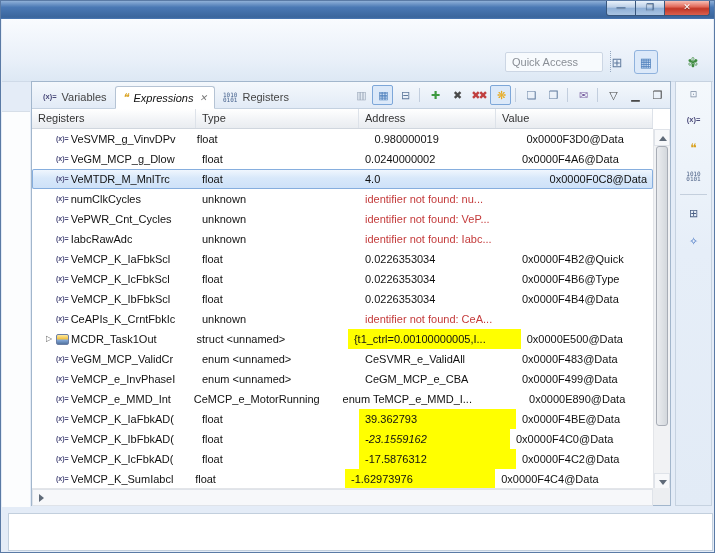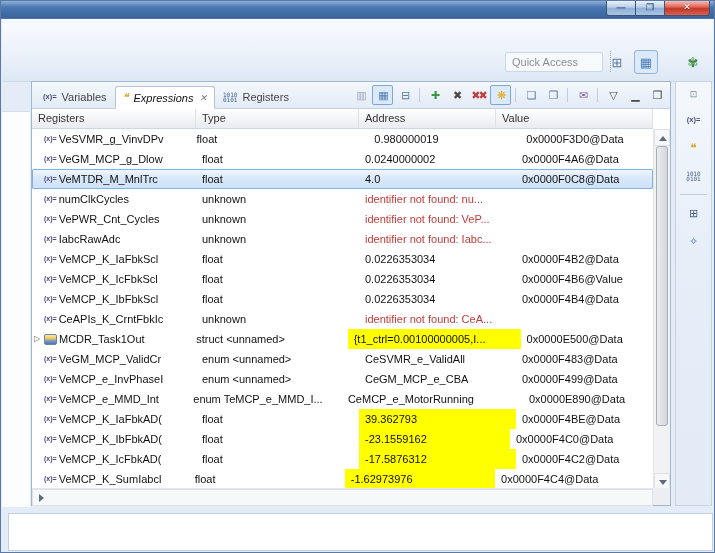--- a/index.html
+++ b/index.html
@@ -58,21 +58,21 @@
   
   .grid-header{position:absolute;top:27px;left:0;width:621px;height:20px;box-sizing:border-box;display:flex;
     background:linear-gradient(180deg,#ffffff 0%,#f1f3f6 60%,#e9ecf0 100%);
     border-bottom:1px solid #d0d6de;font-size:11px;color:#333;}
   .hcell{box-sizing:border-box;padding:3px 0 0 6px;border-right:1px solid #dde2e9;white-space:nowrap;overflow:hidden;}
   .grid-body{position:absolute;top:47px;left:0;width:621px;height:360px;overflow:hidden;font-size:11px;color:#111;}
   .row{height:20px;display:flex;align-items:center;box-sizing:border-box;}
   .row.sel{background:linear-gradient(180deg,#f3f8fe 0%,#d8e8fa 45%,#cde1f8 100%);
     box-shadow:inset 0 0 0 1px #86aede;border-radius:2px;}
   .cell{box-sizing:border-box;height:20px;line-height:20px;padding:0 6px;white-space:nowrap;overflow:hidden;}
-  .cell.expr{padding-left:0;display:flex;align-items:center;gap:2px;}
+  .cell.expr{padding-left:12px;display:flex;align-items:center;gap:2px;}
   .expander{width:10px;flex:none;font-size:8px;color:#666;text-align:center;}
   .icon-var{flex:none;font-size:7px;font-weight:bold;color:#4a4a7a;}
   .icon-struct{flex:none;width:13px;height:11px;border-radius:2px;border:1px solid #6c7fa5;box-sizing:border-box;
     background:linear-gradient(180deg,#fce9a0 0%,#f3c54a 40%,#7fa3d4 60%,#53749f 100%);}
   .elabel{overflow:hidden;}
   .cell.val.error{color:#c43b3b;}
   .cell.val.hl{background:#ffff00;}
 
   
   .vscroll{position:absolute;top:47px;right:0;width:17px;height:361px;background:#f1f2f4;box-sizing:border-box;border-left:1px solid #e3e5e9;}
@@ -201,21 +201,21 @@
           <div class="cell" style="width: 137px;">0x0000F4A6@Data</div>
         </div>
         <div class="row sel">
           <div class="cell expr" style="width: 164px;">
             <span class="expander"></span>
             <span class="icon-var">(x)=</span>
             <span class="elabel">VeMTDR_M_MnlTrc</span>
           </div>
           <div class="cell" style="width: 163px;">float</div>
           <div class="cell val" style="width: 157px;">4.0</div>
-          <div class="cell" style="width: 137px;">0x0000F0C8@Data</div>
+          <div class="cell" style="width: 137px; text-align: right;">0x0000F0C8@Data</div>
         </div>
         <div class="row">
           <div class="cell expr" style="width: 164px;">
             <span class="expander"></span>
             <span class="icon-var">(x)=</span>
             <span class="elabel">numClkCycles</span>
           </div>
           <div class="cell" style="width: 163px;">unknown</div>
           <div class="cell val error" style="width: 157px;">identifier not found: nu...</div>
           <div class="cell" style="width: 137px;"></div>
@@ -241,31 +241,31 @@
           <div class="cell" style="width: 137px;"></div>
         </div>
         <div class="row">
           <div class="cell expr" style="width: 164px;">
             <span class="expander"></span>
             <span class="icon-var">(x)=</span>
             <span class="elabel">VeMCP_K_IaFbkScl</span>
           </div>
           <div class="cell" style="width: 163px;">float</div>
           <div class="cell val" style="width: 157px;">0.0226353034</div>
-          <div class="cell" style="width: 137px;">0x0000F4B2@Data</div>
+          <div class="cell" style="width: 137px;">0x0000F4B2@Quick</div>
         </div>
         <div class="row">
           <div class="cell expr" style="width: 164px;">
             <span class="expander"></span>
             <span class="icon-var">(x)=</span>
             <span class="elabel">VeMCP_K_IcFbkScl</span>
           </div>
           <div class="cell" style="width: 163px;">float</div>
           <div class="cell val" style="width: 157px;">0.0226353034</div>
-          <div class="cell" style="width: 137px;">0x0000F4B6@Value</div>
+          <div class="cell" style="width: 137px;">0x0000F4B6@Type</div>
         </div>
         <div class="row">
           <div class="cell expr" style="width: 164px;">
             <span class="expander"></span>
             <span class="icon-var">(x)=</span>
             <span class="elabel">VeMCP_K_IbFbkScl</span>
           </div>
           <div class="cell" style="width: 163px;">float</div>
           <div class="cell val" style="width: 157px;">0.0226353034</div>
           <div class="cell" style="width: 137px;">0x0000F4B4@Data</div>
@@ -309,42 +309,42 @@
           <div class="cell" style="width: 163px;">enum &lt;unnamed&gt;</div>
           <div class="cell val" style="width: 157px;">CeGM_MCP_e_CBA</div>
           <div class="cell" style="width: 137px;">0x0000F499@Data</div>
         </div>
         <div class="row">
           <div class="cell expr" style="width: 164px;">
             <span class="expander"></span>
             <span class="icon-var">(x)=</span>
             <span class="elabel">VeMCP_e_MMD_Int</span>
           </div>
+          <div class="cell val" style="width: 157px;">CeMCP_e_MotorRunning</div>
           <div class="cell" style="width: 163px;">enum TeMCP_e_MMD_I...</div>
-          <div class="cell val" style="width: 157px;">CeMCP_e_MotorRunning</div>
           <div class="cell" style="width: 137px; margin-left: 32px;">0x0000E890@Data</div>
         </div>
         <div class="row">
           <div class="cell expr" style="width: 164px;">
             <span class="expander"></span>
             <span class="icon-var">(x)=</span>
             <span class="elabel">VeMCP_K_IaFbkAD(</span>
           </div>
           <div class="cell" style="width: 163px;">float</div>
           <div class="cell val hl" style="width: 157px;">39.362793</div>
           <div class="cell" style="width: 119px;">0x0000F4BE@Data</div>
         </div>
         <div class="row">
           <div class="cell expr" style="width: 164px;">
             <span class="expander"></span>
             <span class="icon-var">(x)=</span>
             <span class="elabel">VeMCP_K_IbFbkAD(</span>
           </div>
           <div class="cell" style="width: 163px;">float</div>
-          <div class="cell val hl" style="width: 151px;">-23.1559162</div>
+          <div class="cell val hl" style="width: 151px; font-style: italic;">-23.1559162</div>
           <div class="cell" style="width: 137px;">0x0000F4C0@Data</div>
         </div>
         <div class="row">
           <div class="cell expr" style="width: 164px;">
             <span class="expander"></span>
             <span class="icon-var">(x)=</span>
             <span class="elabel">VeMCP_K_IcFbkAD(</span>
           </div>
           <div class="cell" style="width: 163px;">float</div>
           <div class="cell val hl" style="width: 157px;">-17.5876312</div>

